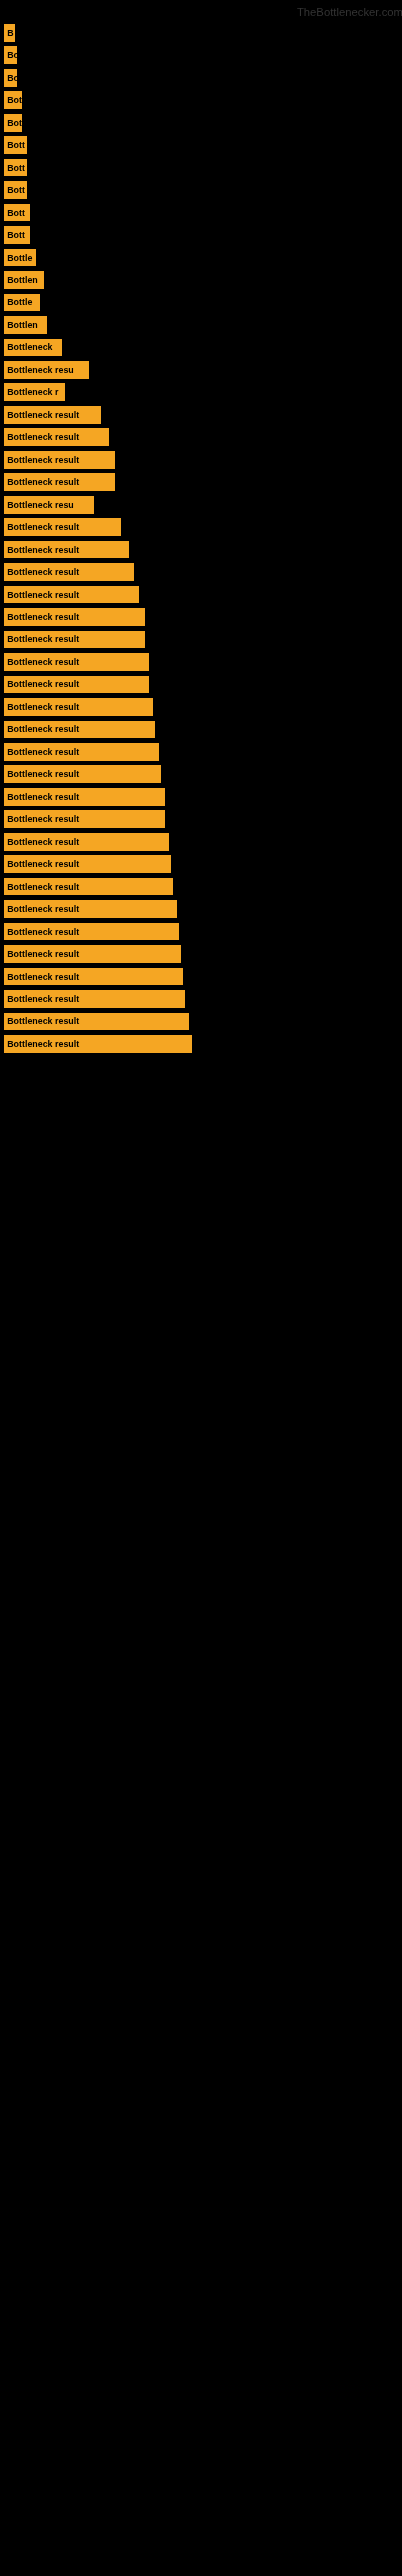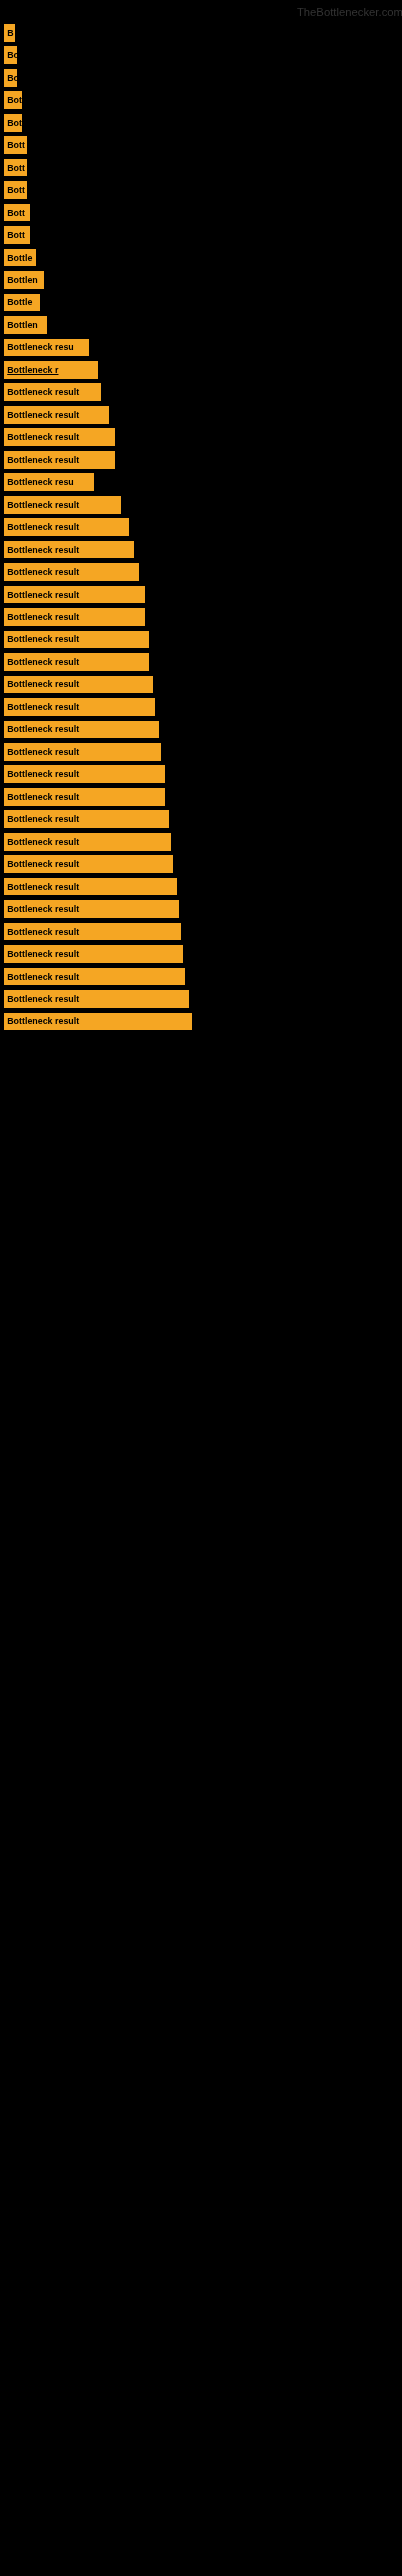--- a/index.html
+++ b/index.html
@@ -80,24 +80,27 @@
     <div class="row-wrapper">
       <div class="bar-label" style="width: 40px;">Bottlen</div>
     </div>
     <div class="row-wrapper">
       <div class="bar-label" style="width: 36px;">Bottle</div>
     </div>
     <div class="row-wrapper">
       <div class="bar-label" style="width: 43px;">Bottlen</div>
     </div>
     <div class="row-wrapper">
+      <div class="bar-label" style="width: 58px;">Bottleneck</div>
+    </div>
+    <div class="row-wrapper">
       <div class="bar-label" style="width: 85px;">Bottleneck resu</div>
     </div>
     <div class="row-wrapper">
-      <div class="bar-label" style="width: 94px; text-decoration: underline;">Bottleneck r</div>
+      <div class="bar-label" style="width: 61px;">Bottleneck r</div>
     </div>
     <div class="row-wrapper">
       <div class="bar-label" style="width: 97px;">Bottleneck result</div>
     </div>
     <div class="row-wrapper">
       <div class="bar-label" style="width: 105px;">Bottleneck result</div>
     </div>
     <div class="row-wrapper">
       <div class="bar-label" style="width: 111px;">Bottleneck result</div>
     </div>

